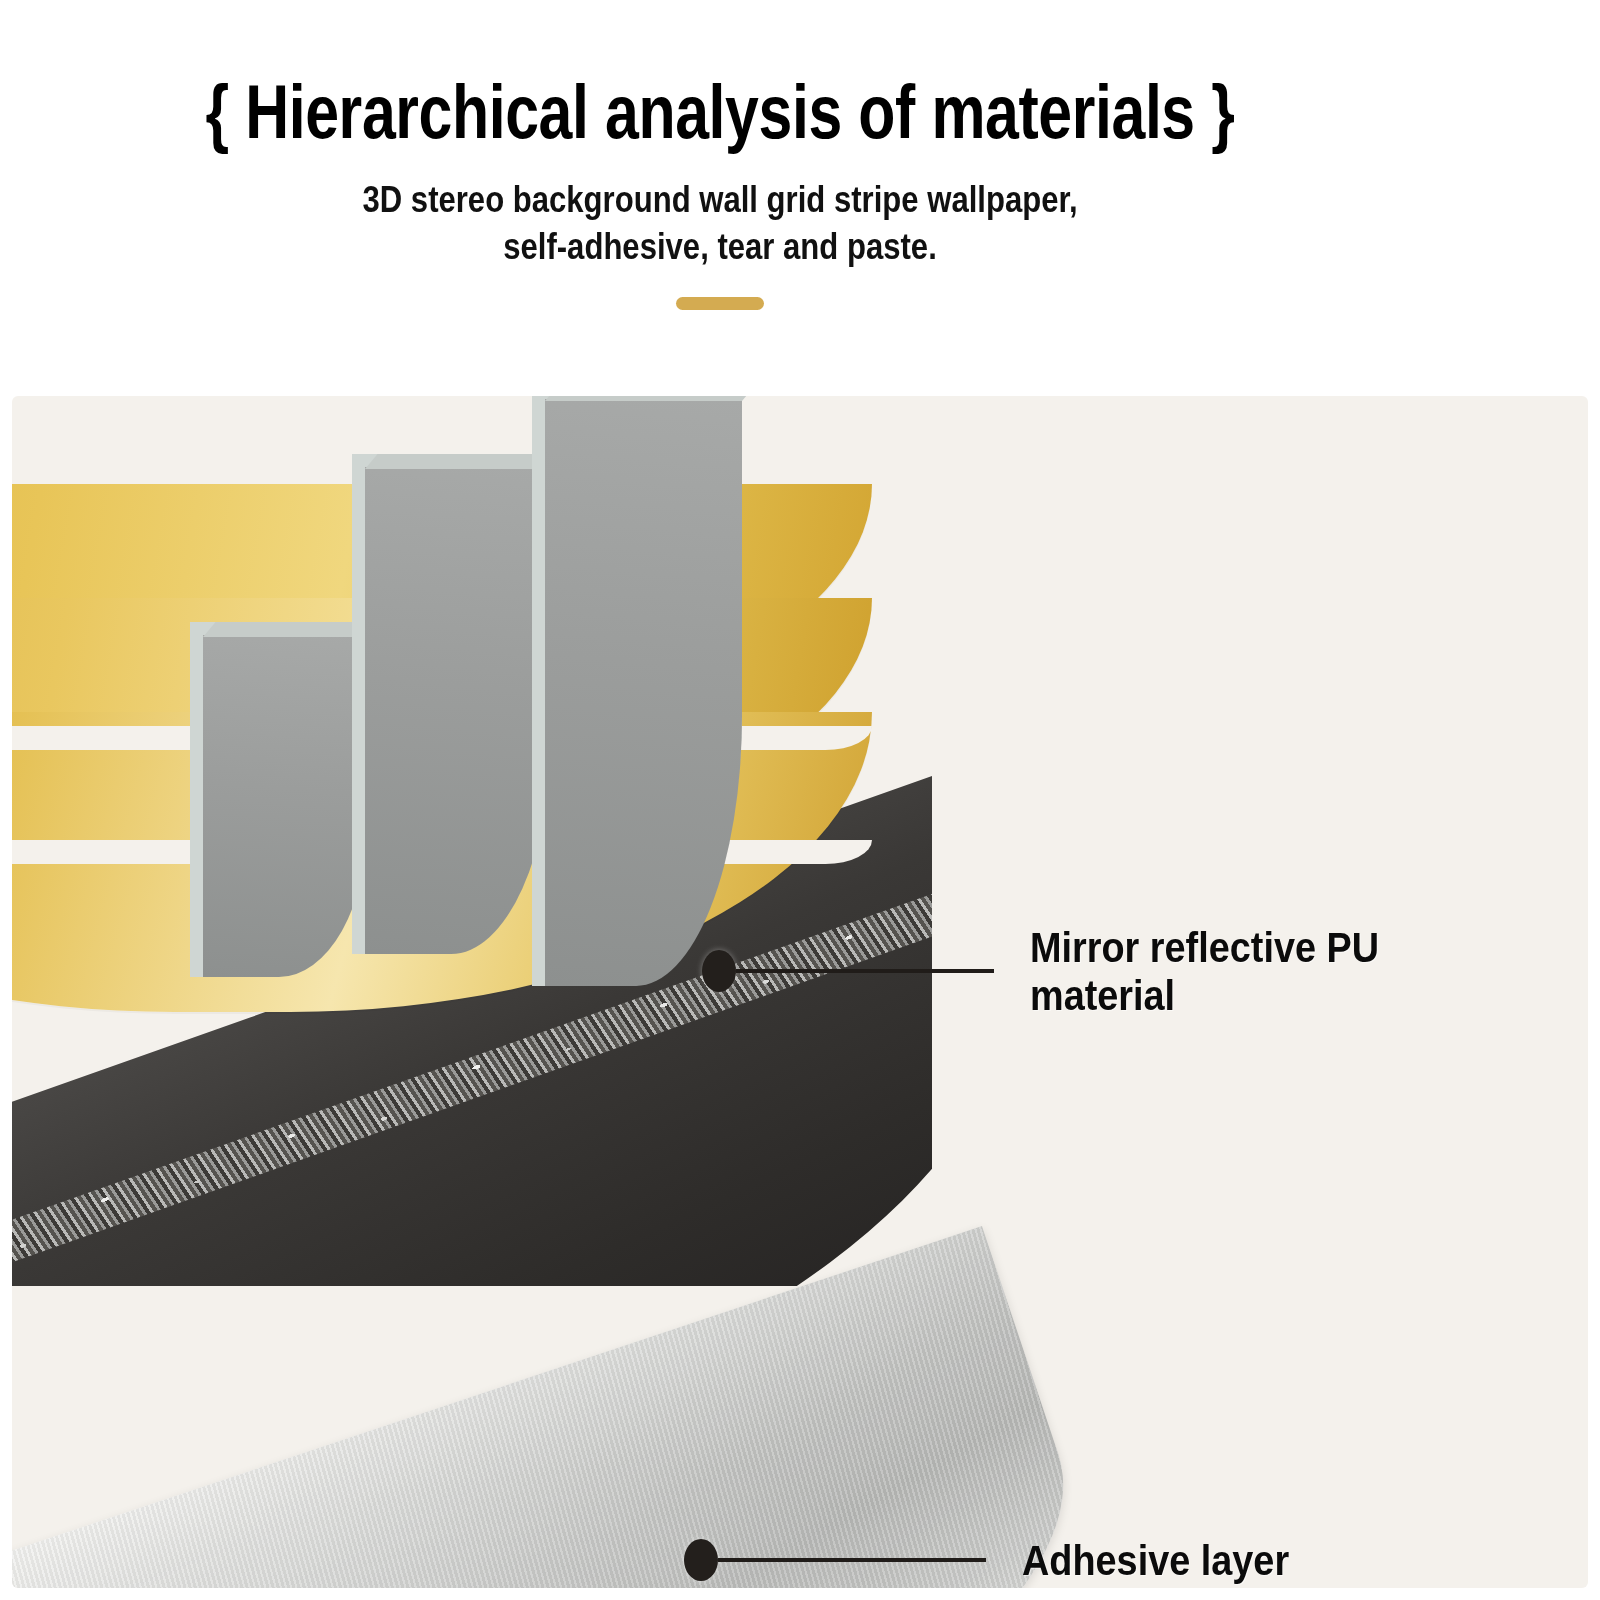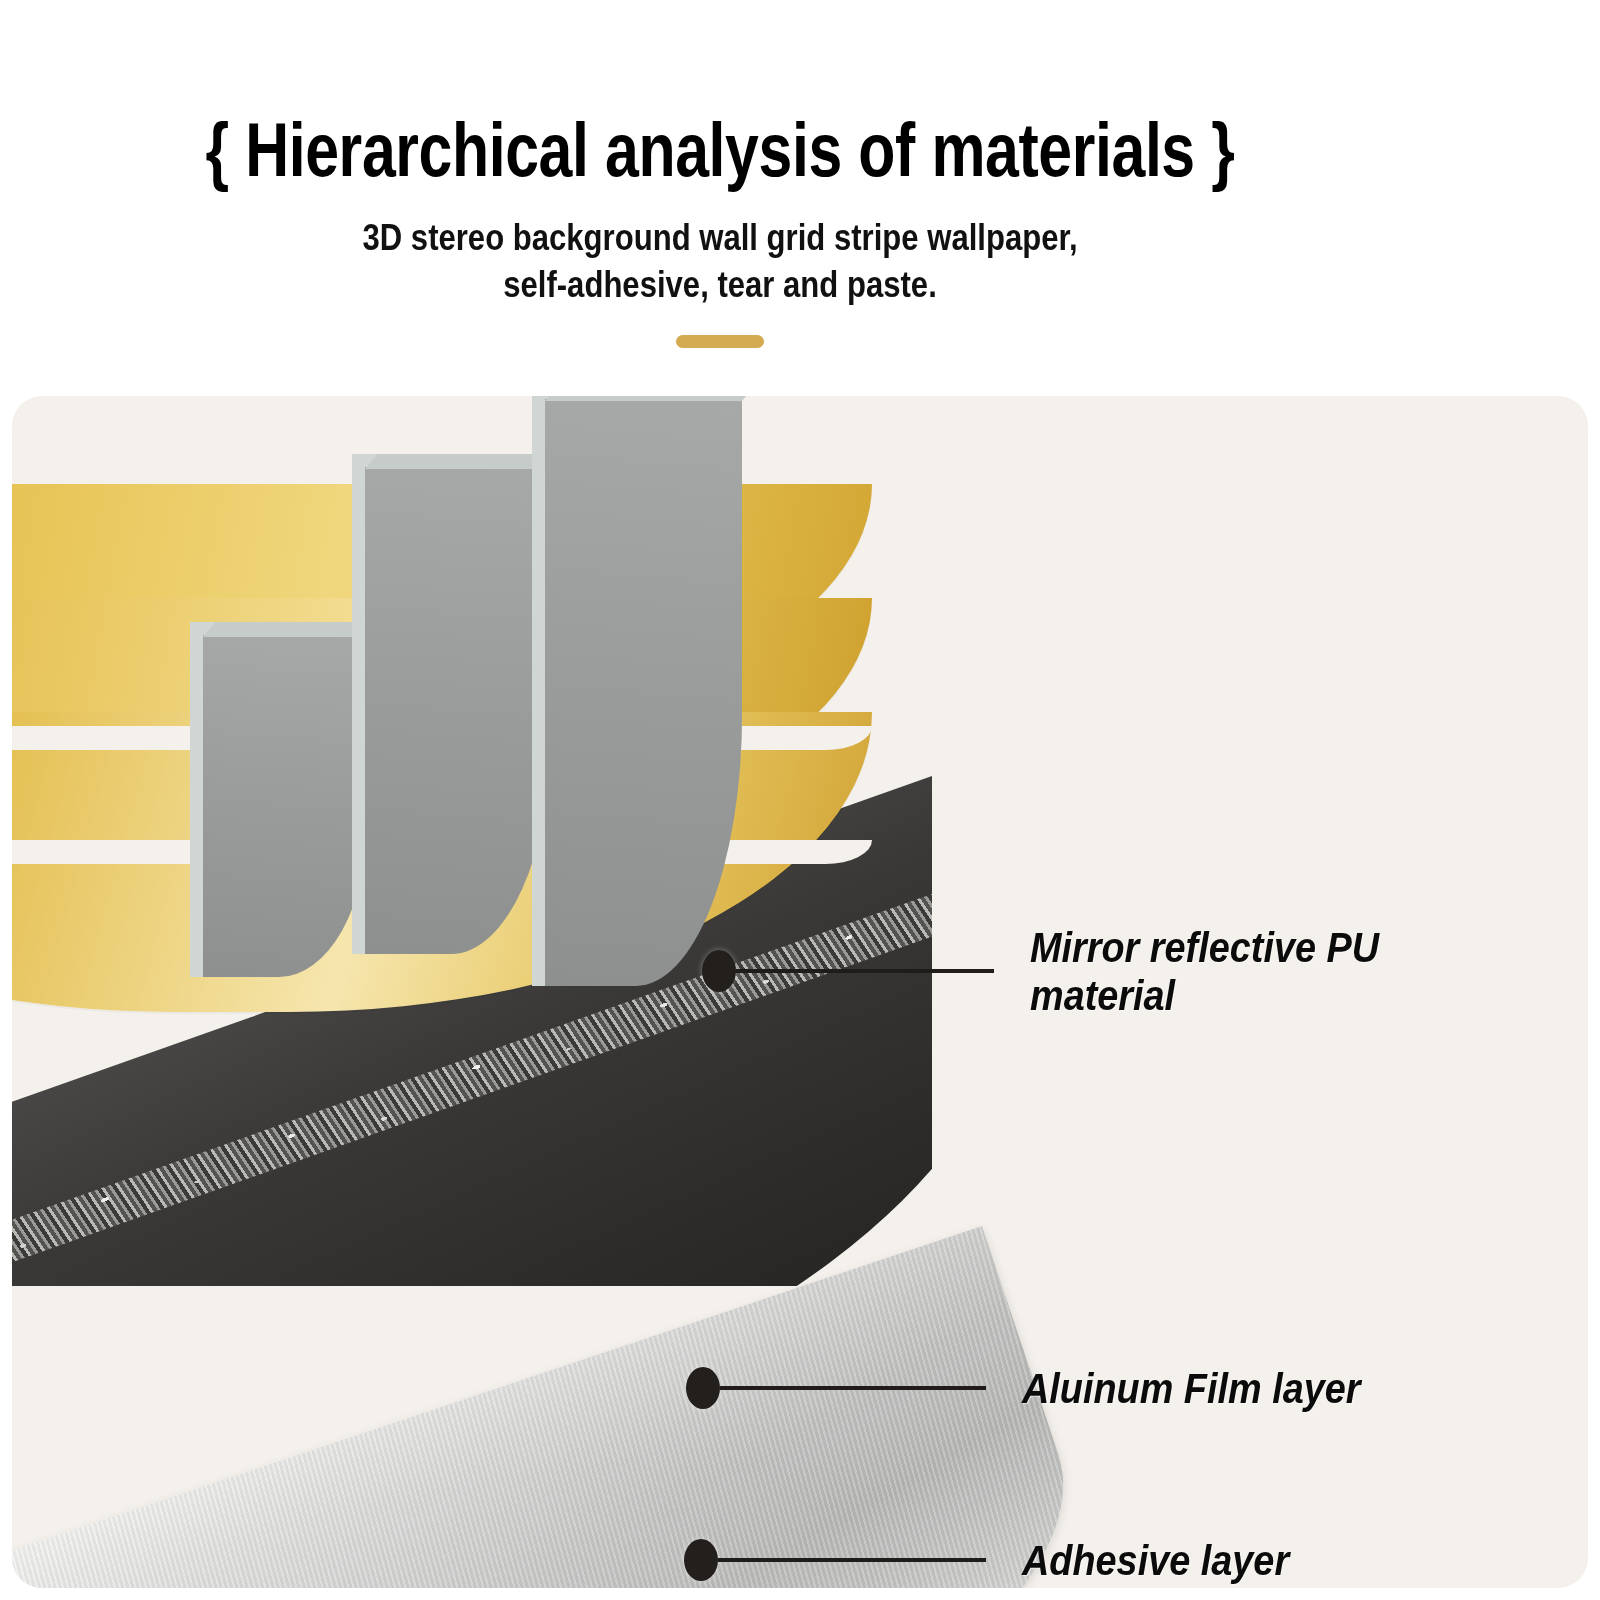--- a/index.html
+++ b/index.html
@@ -6,21 +6,21 @@
   body{
     width:1600px;height:1600px;
     background:#ffffff;
     font-family:"Liberation Sans", sans-serif;
     overflow:hidden;
     position:relative;
   }
   
   .header{
     width:1440px;
-    padding-top:112px;
+    padding-top:74px;
     text-align:center;
     box-sizing:border-box;
   }
   .title{
     font-family:"Liberation Sans Narrow","Liberation Sans",sans-serif;
     font-weight:bold;
     font-size:76px;
     line-height:1.0;
     letter-spacing:-0.5px;
     color:#000000;
@@ -49,23 +49,22 @@
     width:88px;height:13px;border-radius:7px;
     background:#D4AB51;
   }
 
   
   .card{
     position:absolute;
     left:12px;top:396px;
     width:1576px;height:1192px;
     background:#F4F1EC;
-    border-radius:30px;
+    border-radius:6px;
     overflow:hidden;
-    font-style:italic;
   }
   .stage{position:absolute;inset:0;}
 
   
   .gold-stack{
     position:absolute;left:-420px;top:30px;width:1280px;height:520px;
   }
   .goldband{
     position:absolute;left:0;width:1280px;
     border-radius:0 0 660px 660px / 0 0 340px 340px;
@@ -295,25 +294,20 @@
       <div class="top"></div>
     </div>
 
     <div class="callout c1">
       <span class="dot"></span>
       <span class="leader"></span>
       <span class="calltext">Mirror reflective PU material</span>
     </div>
 
 
-    <div class="callout c3">
-      <span class="dot"></span>
-      <span class="leader"></span>
-      <span class="calltext">Aluinum Film layer</span>
-    </div>
 
     <div class="callout c4">
       <span class="dot"></span>
       <span class="leader"></span>
       <span class="calltext">Adhesive layer</span>
     </div>
 
   </div>
 </div>
 

